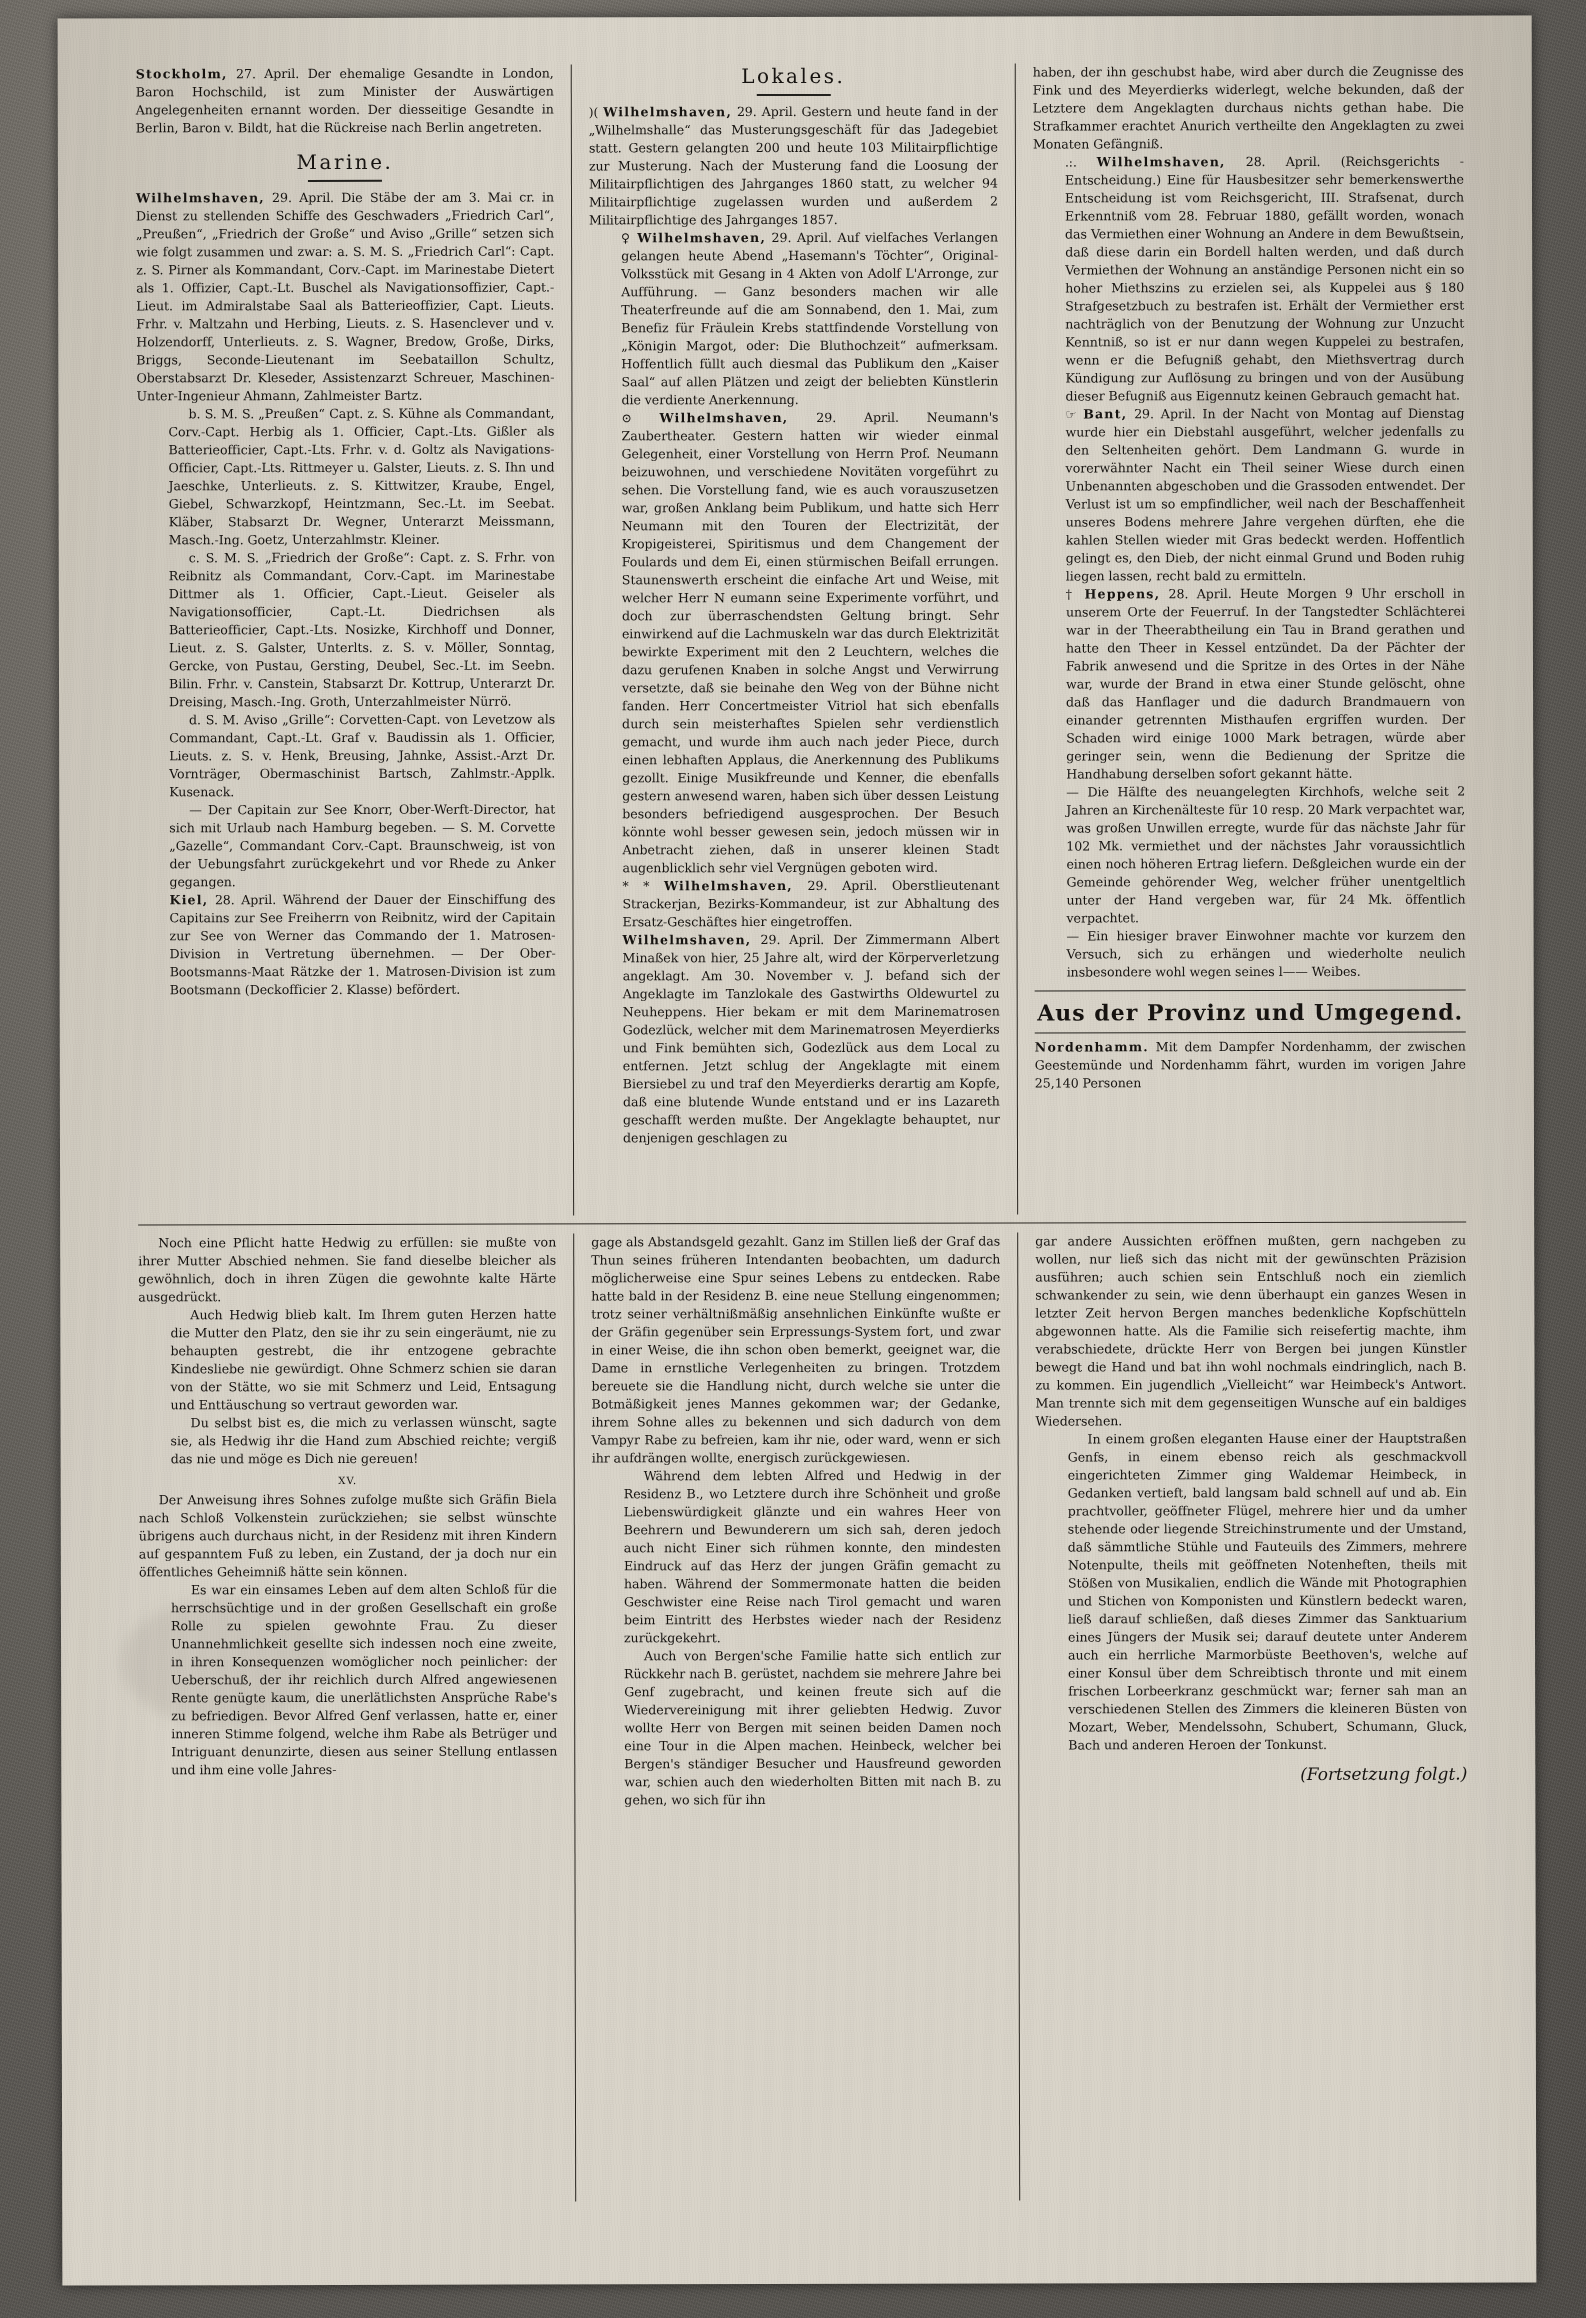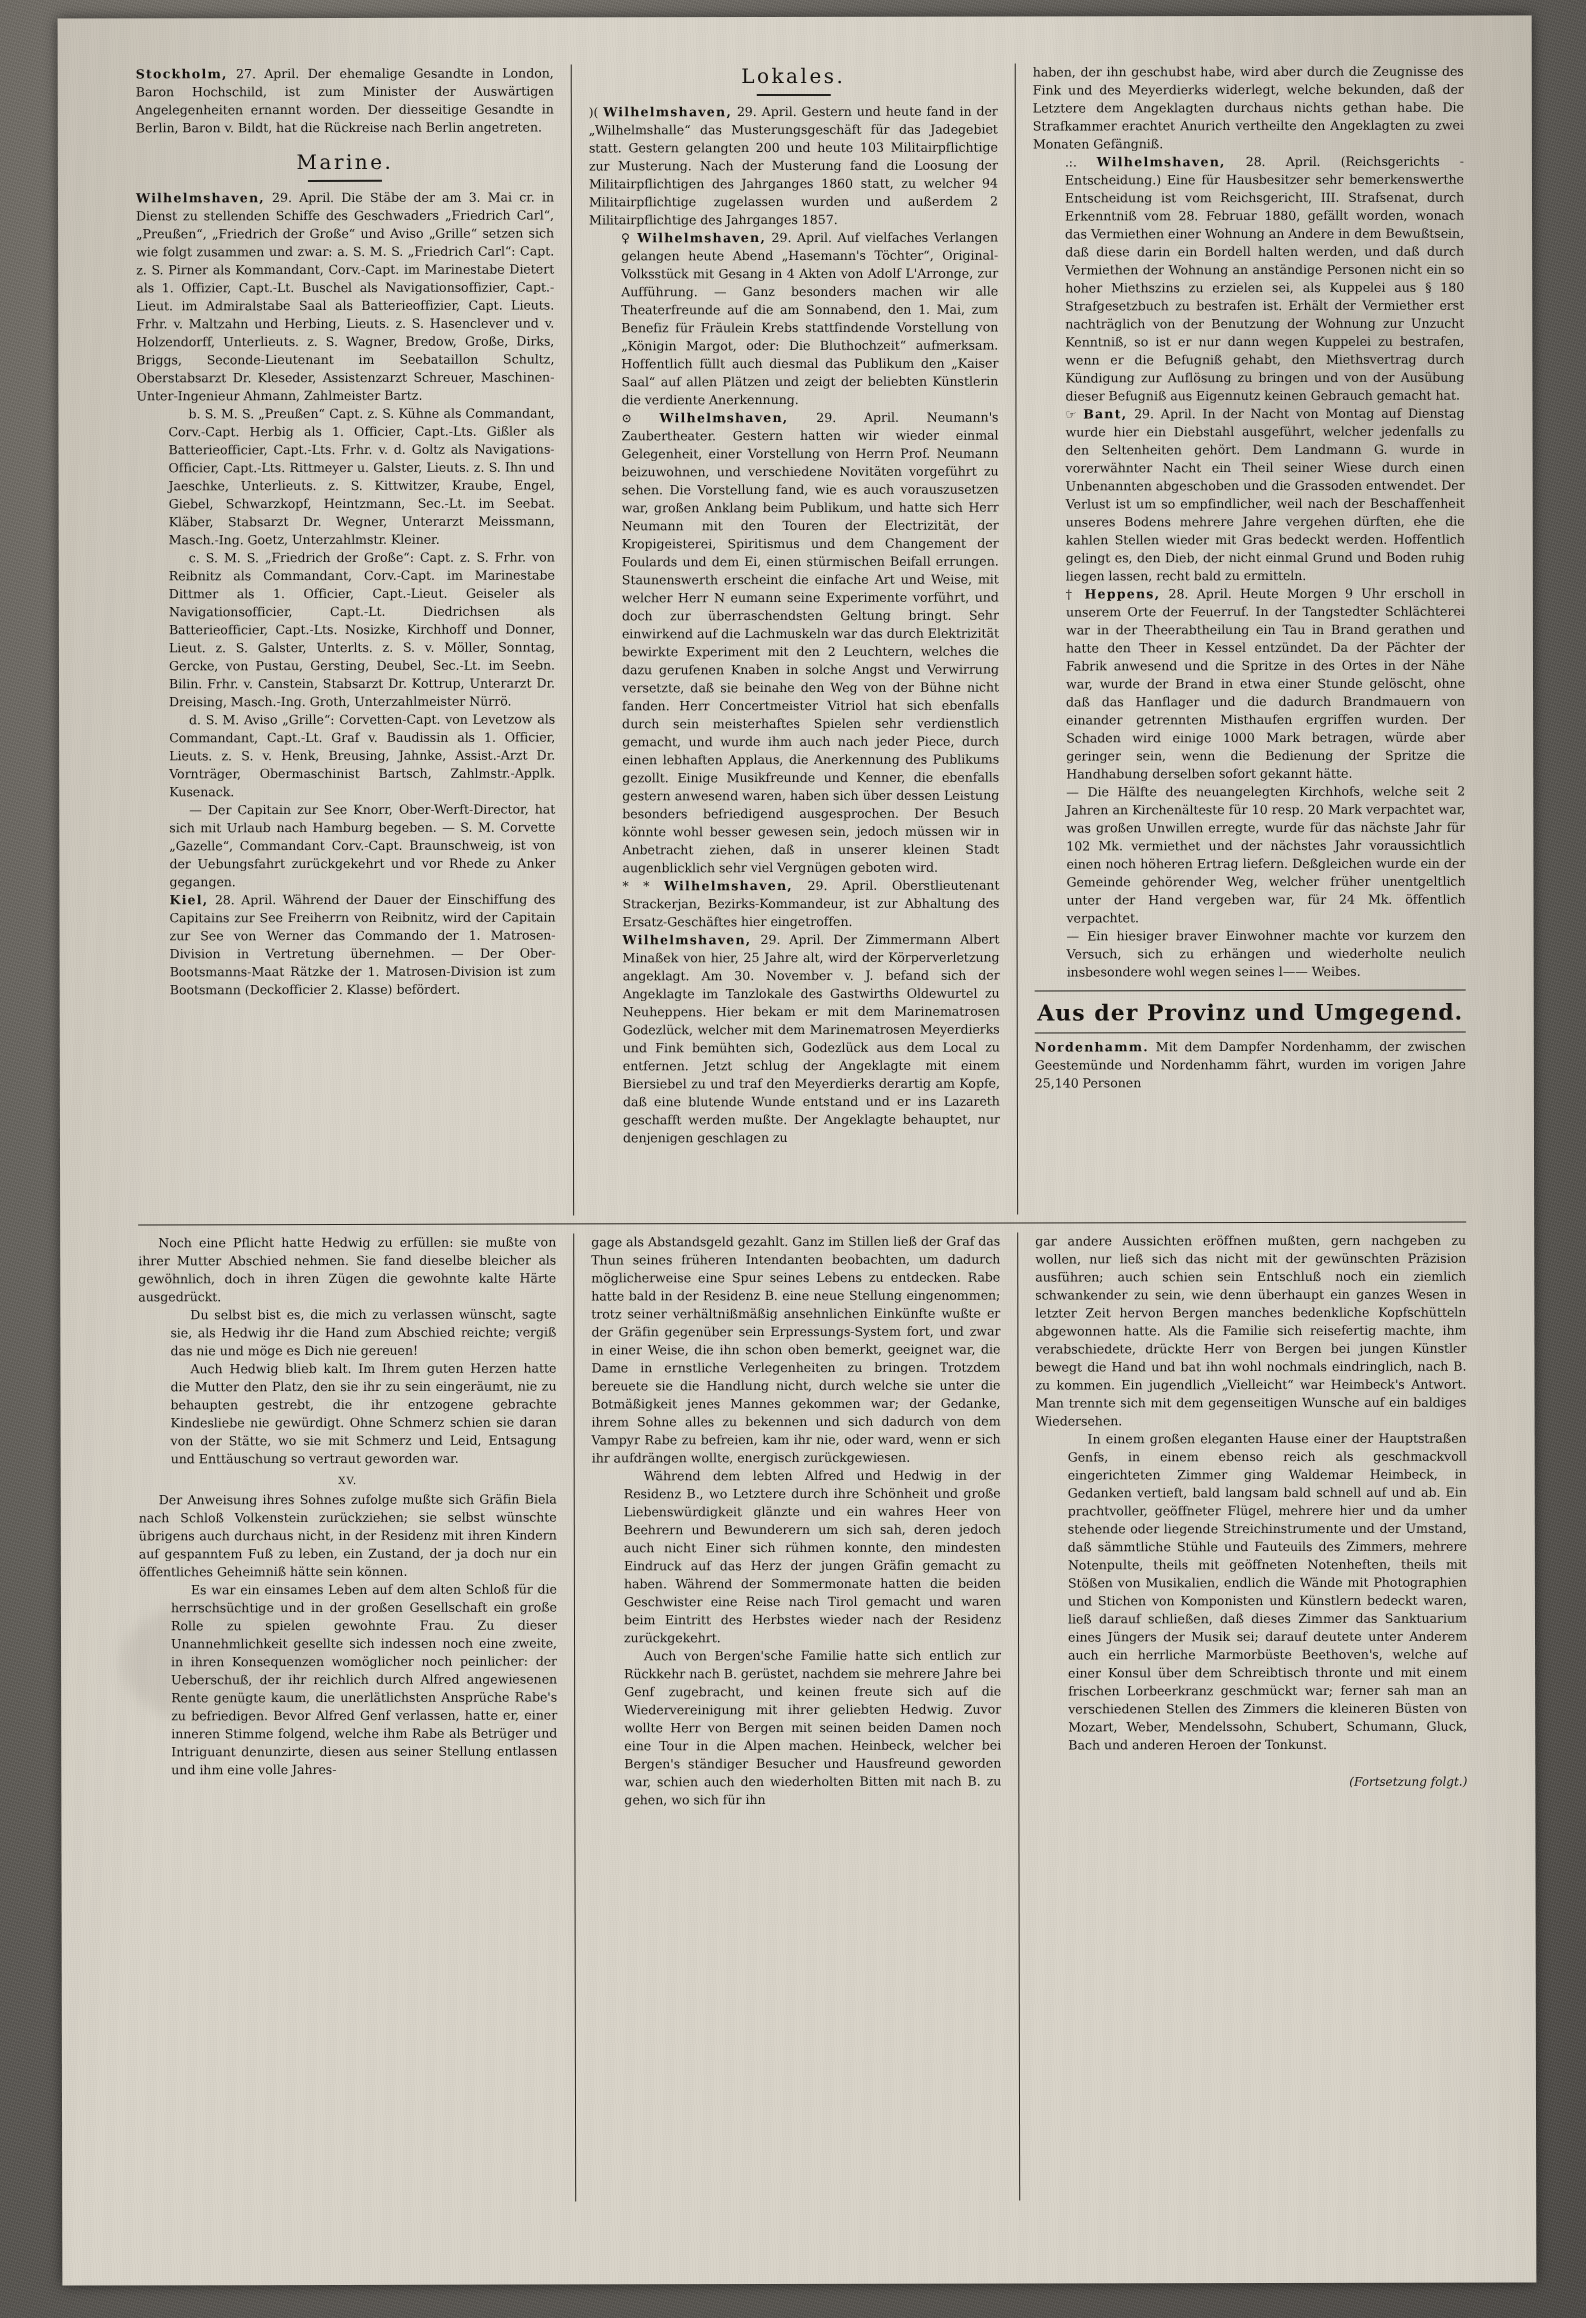--- a/index.html
+++ b/index.html
@@ -152,22 +152,22 @@
 
   .chapnum {
     text-align: center;
     font-size: 10px;
     letter-spacing: 1px;
     margin: 7px 0 5px 0;
   }
   .end-note {
     text-align: right;
     font-style: italic;
-    font-size: 12px;
-    margin-top: 21px;
+    font-size: 17px;
+    margin-top: 10px;
   }
 
   
   .mark { font-size: 12.3px; }
 
   
   .blotch {
     position: absolute;
     border-radius: 50%;
     background: rgba(90,80,65,0.10);
@@ -228,22 +228,22 @@
 
         <p><span class="lead sp">Nordenhamm.</span><span> Mit dem Dampfer Nordenhamm, der zwischen Geestemünde und Nordenhamm fährt, wurden im vorigen Jahre 25,140 Personen</span></p>
       </div>
     </div>
 
     <div class="hrule-main"></div>
 
     <div class="cols-bot">
       <div class="col b1">
         <p class="indent">Noch eine Pflicht hatte Hedwig zu erfüllen: sie mußte von ihrer Mutter Abschied nehmen. Sie fand dieselbe bleicher als gewöhnlich, doch in ihren Zügen die gewohnte kalte Härte ausgedrückt.</p>
+        <p class="indent">Auch Hedwig blieb kalt. Im Ihrem guten Herzen hatte die Mutter den Platz, den sie ihr zu sein eingeräumt, nie zu behaupten gestrebt, die ihr entzogene gebrachte Kindesliebe nie gewürdigt. Ohne Schmerz schien sie daran von der Stätte, wo sie mit Schmerz und Leid, Entsagung und Enttäuschung so vertraut geworden war.</p>
         <p class="indent">Du selbst bist es, die mich zu verlassen wünscht, sagte sie, als Hedwig ihr die Hand zum Abschied reichte; vergiß das nie und möge es Dich nie gereuen!</p>
-        <p class="indent">Auch Hedwig blieb kalt. Im Ihrem guten Herzen hatte die Mutter den Platz, den sie ihr zu sein eingeräumt, nie zu behaupten gestrebt, die ihr entzogene gebrachte Kindesliebe nie gewürdigt. Ohne Schmerz schien sie daran von der Stätte, wo sie mit Schmerz und Leid, Entsagung und Enttäuschung so vertraut geworden war.</p>
         <div class="chapnum">XV.</div>
         <p class="indent">Der Anweisung ihres Sohnes zufolge mußte sich Gräfin Biela nach Schloß Volkenstein zurückziehen; sie selbst wünschte übrigens auch durchaus nicht, in der Residenz mit ihren Kindern auf gespanntem Fuß zu leben, ein Zustand, der ja doch nur ein öffentliches Geheimniß hätte sein können.</p>
         <p class="indent">Es war ein einsames Leben auf dem alten Schloß für die herrschsüchtige und in der großen Gesellschaft ein große Rolle zu spielen gewohnte Frau. Zu dieser Unannehmlichkeit gesellte sich indessen noch eine zweite, in ihren Konsequenzen womöglicher noch peinlicher: der Ueberschuß, der ihr reichlich durch Alfred angewiesenen Rente genügte kaum, die unerlätlichsten Ansprüche Rabe's zu befriedigen. Bevor Alfred Genf verlassen, hatte er, einer inneren Stimme folgend, welche ihm Rabe als Betrüger und Intriguant denunzirte, diesen aus seiner Stellung entlassen und ihm eine volle Jahres-</p>
       </div>
 
       <div class="col b2">
         <p>gage als Abstandsgeld gezahlt. Ganz im Stillen ließ der Graf das Thun seines früheren Intendanten beobachten, um dadurch möglicherweise eine Spur seines Lebens zu entdecken. Rabe hatte bald in der Residenz B. eine neue Stellung eingenommen; trotz seiner verhältnißmäßig ansehnlichen Einkünfte wußte er der Gräfin gegenüber sein Erpressungs-System fort, und zwar in einer Weise, die ihn schon oben bemerkt, geeignet war, die Dame in ernstliche Verlegenheiten zu bringen. Trotzdem bereuete sie die Handlung nicht, durch welche sie unter die Botmäßigkeit jenes Mannes gekommen war; der Gedanke, ihrem Sohne alles zu bekennen und sich dadurch von dem Vampyr Rabe zu befreien, kam ihr nie, oder ward, wenn er sich ihr aufdrängen wollte, energisch zurückgewiesen.</p>
         <p class="indent">Während dem lebten Alfred und Hedwig in der Residenz B., wo Letztere durch ihre Schönheit und große Liebenswürdigkeit glänzte und ein wahres Heer von Beehrern und Bewunderern um sich sah, deren jedoch auch nicht Einer sich rühmen konnte, den mindesten Eindruck auf das Herz der jungen Gräfin gemacht zu haben. Während der Sommermonate hatten die beiden Geschwister eine Reise nach Tirol gemacht und waren beim Eintritt des Herbstes wieder nach der Residenz zurückgekehrt.</p>
         <p class="indent">Auch von Bergen'sche Familie hatte sich entlich zur Rückkehr nach B. gerüstet, nachdem sie mehrere Jahre bei Genf zugebracht, und keinen freute sich auf die Wiedervereinigung mit ihrer geliebten Hedwig. Zuvor wollte Herr von Bergen mit seinen beiden Damen noch eine Tour in die Alpen machen. Heinbeck, welcher bei Bergen's ständiger Besucher und Hausfreund geworden war, schien auch den wiederholten Bitten mit nach B. zu gehen, wo sich für ihn</p>
       </div>

